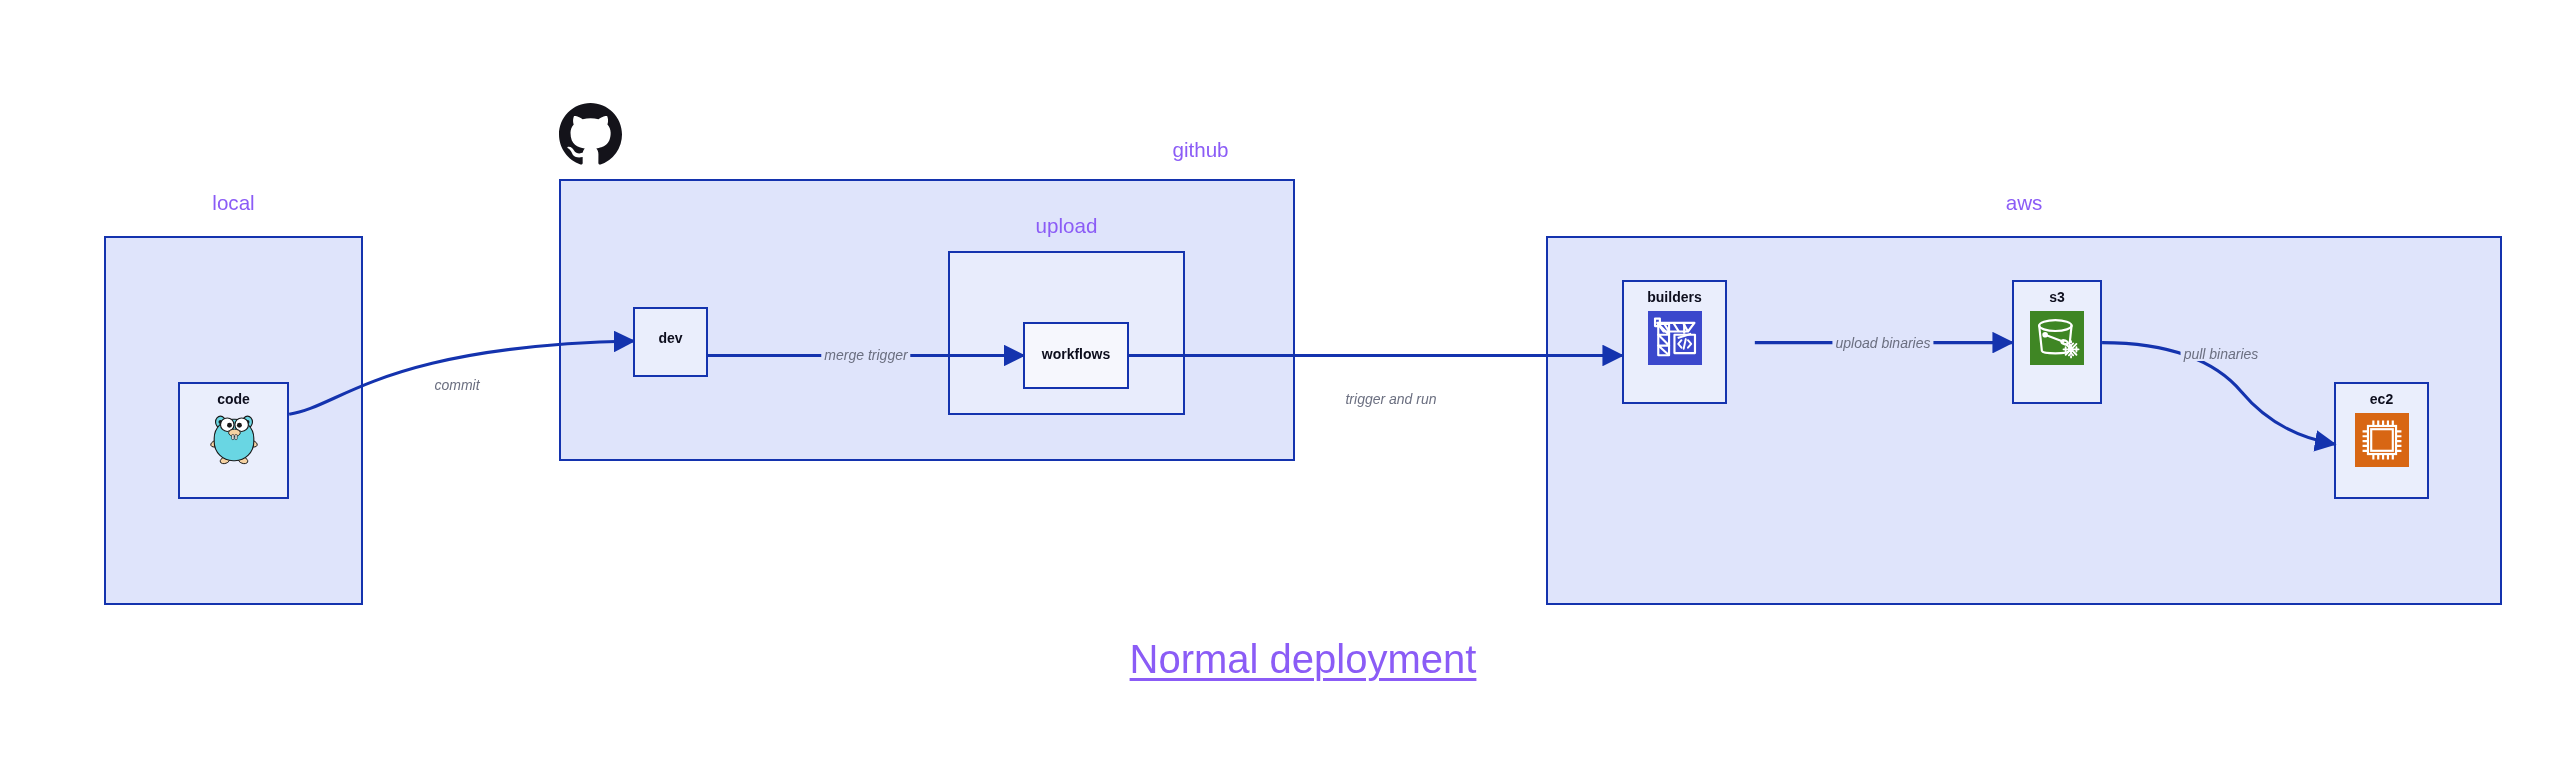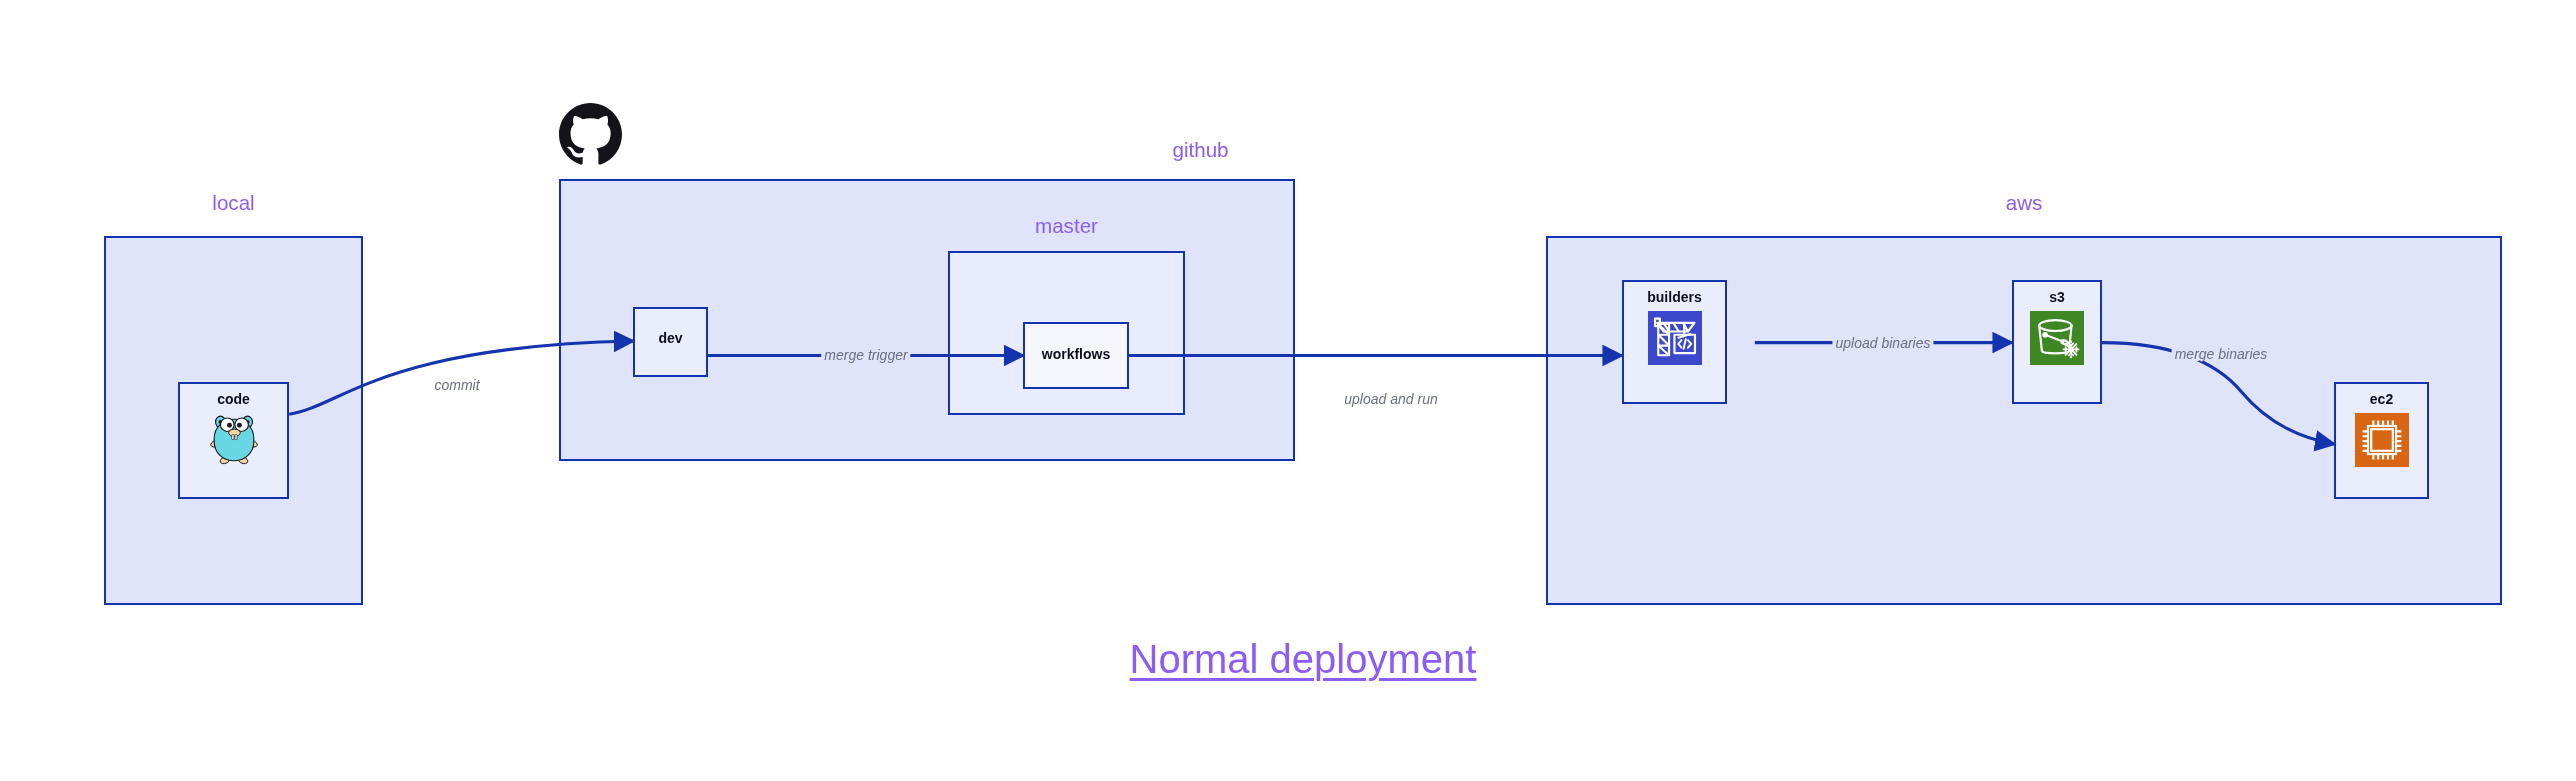--- a/index.html
+++ b/index.html
@@ -157,21 +157,21 @@
     </svg>
   </span>
 
   <div class="group-label" style="left:1113px; top:140px; width:175px; text-align:center;">github</div>
   <div class="group-box" style="left:559px; top:179px; width:736px; height:282px;"></div>
 
   <div class="node-box" style="left:633px; top:307px; width:75px; height:70px;">
     <span class="node-title" style="margin-top:22px;">dev</span>
   </div>
 
-  <div class="group-label" style="left:948px; top:216px; width:237px;">master</div>
+  <div class="group-label" style="left:948px; top:216px; width:237px;">upload</div>
   <div class="group-box sub" style="left:948px; top:251px; width:237px; height:164px;"></div>
 
   <div class="node-box light" style="left:1023px; top:322px; width:106px; height:67px;">
     <span class="node-title" style="margin-top:23px;">workflows</span>
   </div>
 
   <div class="group-label" style="left:1546px; top:193px; width:956px;">aws</div>
   <div class="group-box" style="left:1546px; top:236px; width:956px; height:369px;"></div>
 
   <div class="node-box" style="left:1622px; top:280px; width:105px; height:124px;">
@@ -259,22 +259,22 @@
       <path d="M 3406 665 L 3905 665" marker-end="url(#arrow)"></path>
 
       <path d="M 4080 665 C 4210 665 4300 700 4350 760 C 4400 820 4460 850 4531 862" marker-end="url(#arrow)"></path>
     </g>
   </svg>
 
   <span class="edge-label on-white" style="left:457px; top:341px;">commit</span>
 
   <span class="edge-label on-group" style="left:866px; top:355px;">merge trigger</span>
 
-  <span class="edge-label on-white" style="left:1391px; top:355px;">upload and run</span>
+  <span class="edge-label on-white" style="left:1391px; top:355px;">trigger and run</span>
 
   <span class="edge-label on-group" style="left:1883px; top:343px;">upload binaries</span>
 
-  <span class="edge-label on-group" style="left:2221px; top:354px;">merge binaries</span>
+  <span class="edge-label on-group" style="left:2221px; top:354px;">pull binaries</span>
 
   <div class="page-title" style="left:1303px; top:639px;">Normal deployment</div>
 
 </div>
 
 
 </body></html>

